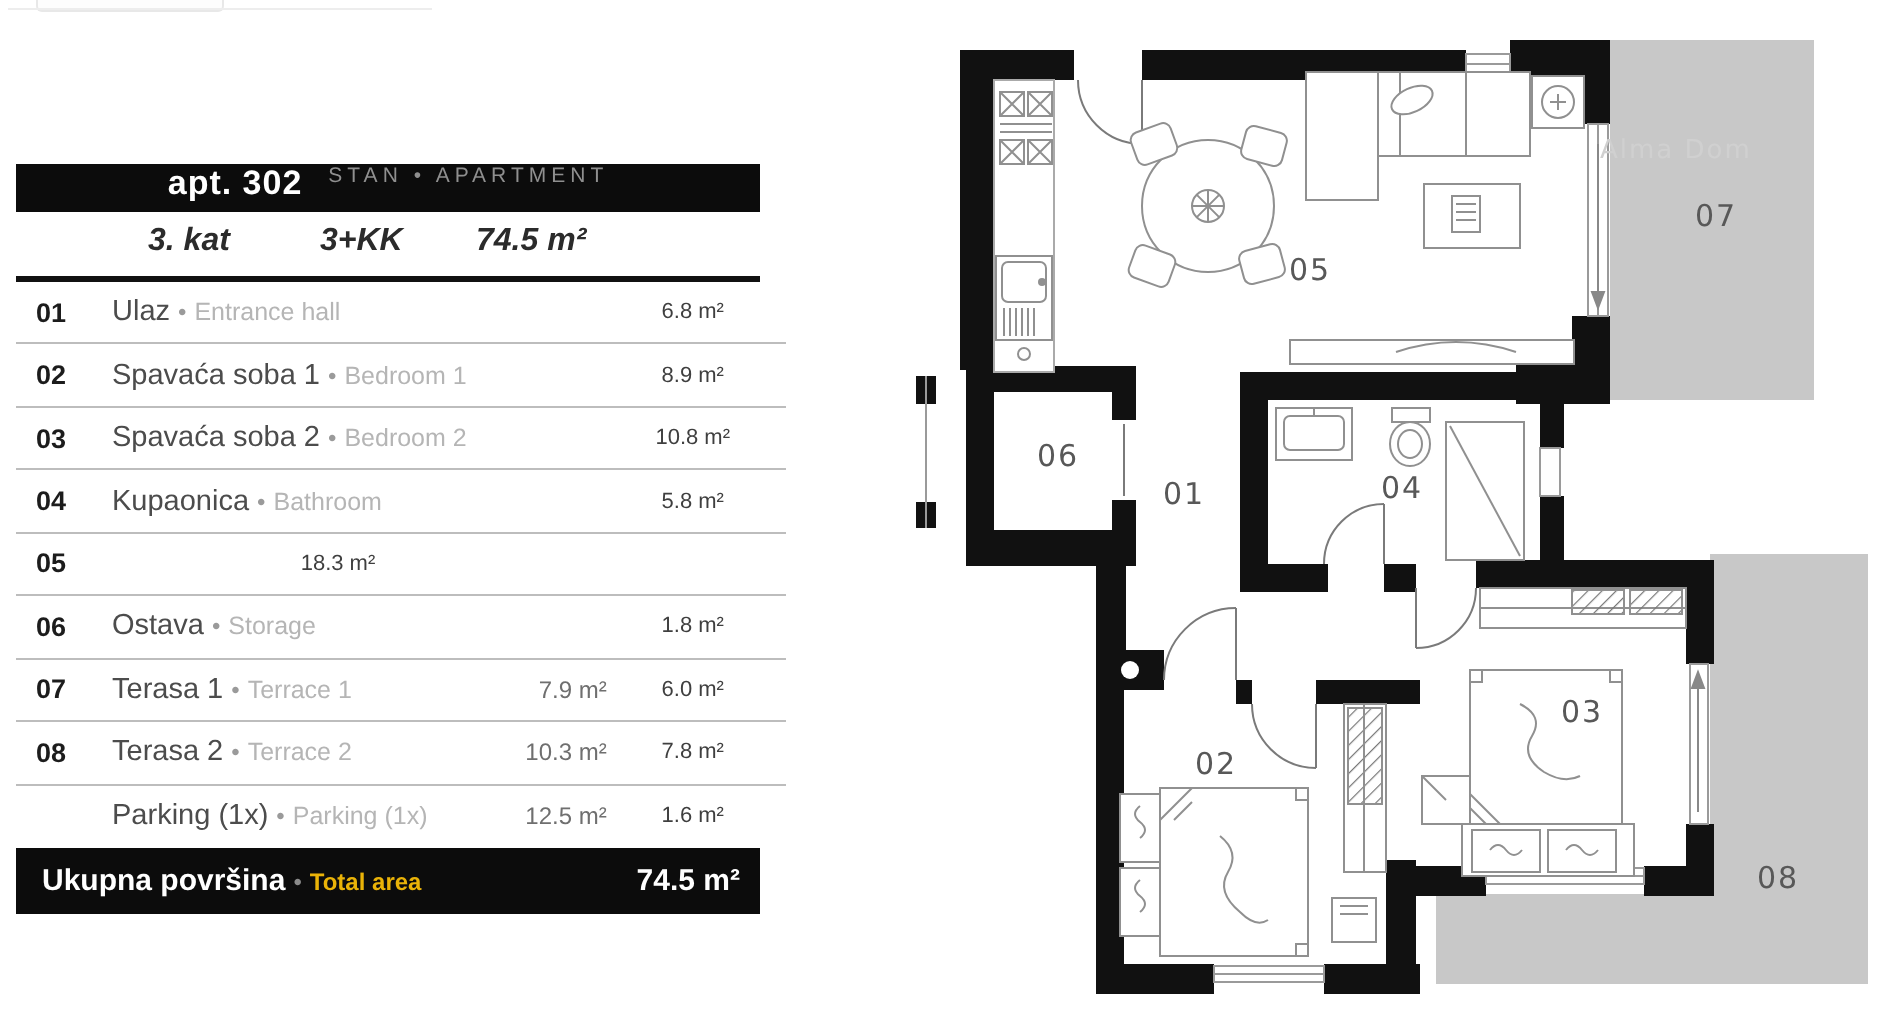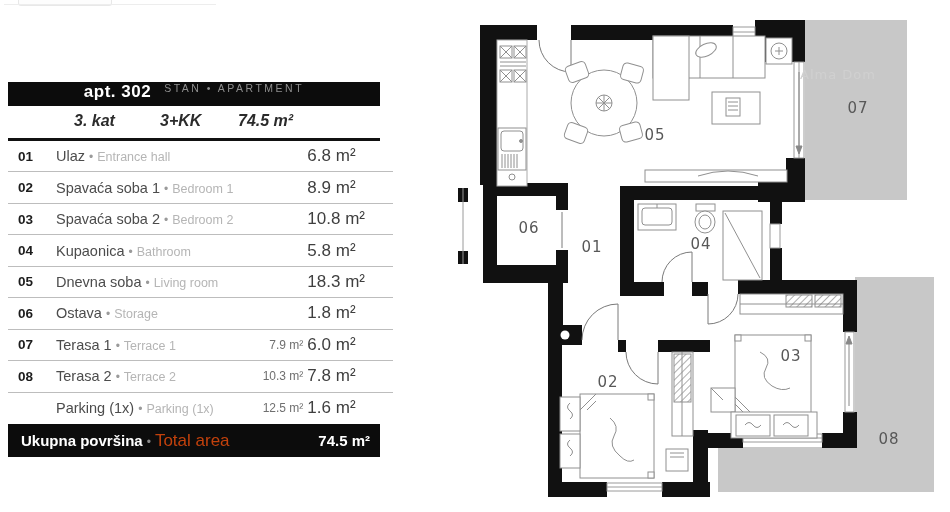--- a/index.html
+++ b/index.html
@@ -19,26 +19,26 @@
   .sub span{position:absolute;top:6px;font-size:16px;font-weight:bold;color:#2b2b2b;}
   .s1{left:66px}.s2{left:152px}.s3{left:230px}
   .rows{height:283px;display:grid;grid-template-rows:repeat(9,1fr);}
   .row{display:flex;align-items:center;border-bottom:1px solid #bdbdbd;padding:0 8px 0 10px;}
   .row:last-child{border-bottom:none;}
   .num{width:38px;font-weight:bold;font-size:13.5px;color:#1c1c1c;}
   .nm{flex:1;font-size:14.5px;color:#4c4c4c;white-space:nowrap;}
   .nm .bullet{color:#9a9a9a;margin:0 4px;font-size:12px;}
   .nm .en{color:#b5b5b5;font-size:12.5px;}
   .mid{width:70px;text-align:right;font-size:12px;color:#6f6f6f;margin-right:4px;}
-  .area{width:78px;text-align:left;font-size:17px;color:#3f3f3f;}
+  .area{width:78px;text-align:center;font-size:11px;color:#3f3f3f;}
   .total{height:33px;background:#0c0c0c;display:flex;align-items:center;
          justify-content:space-between;padding:0 10px 0 13px;color:#fff;}
   .total .lbl{font-size:15px;font-weight:bold;}
   .total .lbl .bullet{color:#8a8a8a;font-weight:normal;font-size:12px;margin:0 4px;}
-  .total .lbl .en{color:#c2410c;font-weight:normal;font-size:17px;}
+  .total .lbl .en{color:#eab308;font-weight:bold;font-size:12px;}
   .total .val{font-size:15px;font-weight:bold;}
   
   .plan{position:absolute;left:0;top:0;}
   .plan text{font-family:"DejaVu Sans",sans-serif;}
   .roomlabel{font-size:15px;fill:#585858;letter-spacing:1px;}
   .shaftlabel{font-size:8px;fill:#ffffff;}
   .watermark{font-size:13px;fill:#d0d0d0;letter-spacing:1px;}
 </style>
 </head>
 <body>
@@ -271,21 +271,20 @@
         <span class="area">10.8 m²</span>
       </div>
       <div class="row">
         <span class="num">04</span>
         <span class="nm"><span>Kupaonica</span><span class="bullet">•</span><span class="en">Bathroom</span></span>
         <span class="mid"></span>
         <span class="area">5.8 m²</span>
       </div>
       <div class="row">
         <span class="num">05</span>
-        <span class="nm"><span>Dnevna soba</span><span class="bullet">•</span><span class="en">Living room</span></span>
         <span class="mid"></span>
         <span class="area">18.3 m²</span>
       </div>
       <div class="row">
         <span class="num">06</span>
         <span class="nm"><span>Ostava</span><span class="bullet">•</span><span class="en">Storage</span></span>
         <span class="mid"></span>
         <span class="area">1.8 m²</span>
       </div>
       <div class="row">

